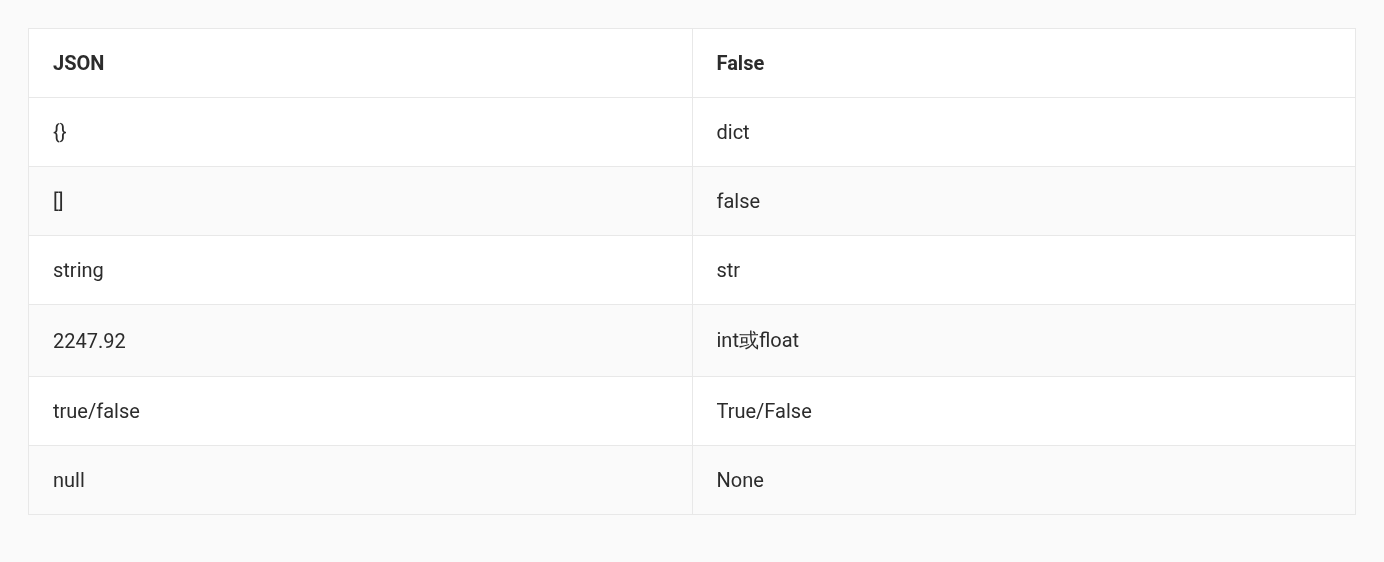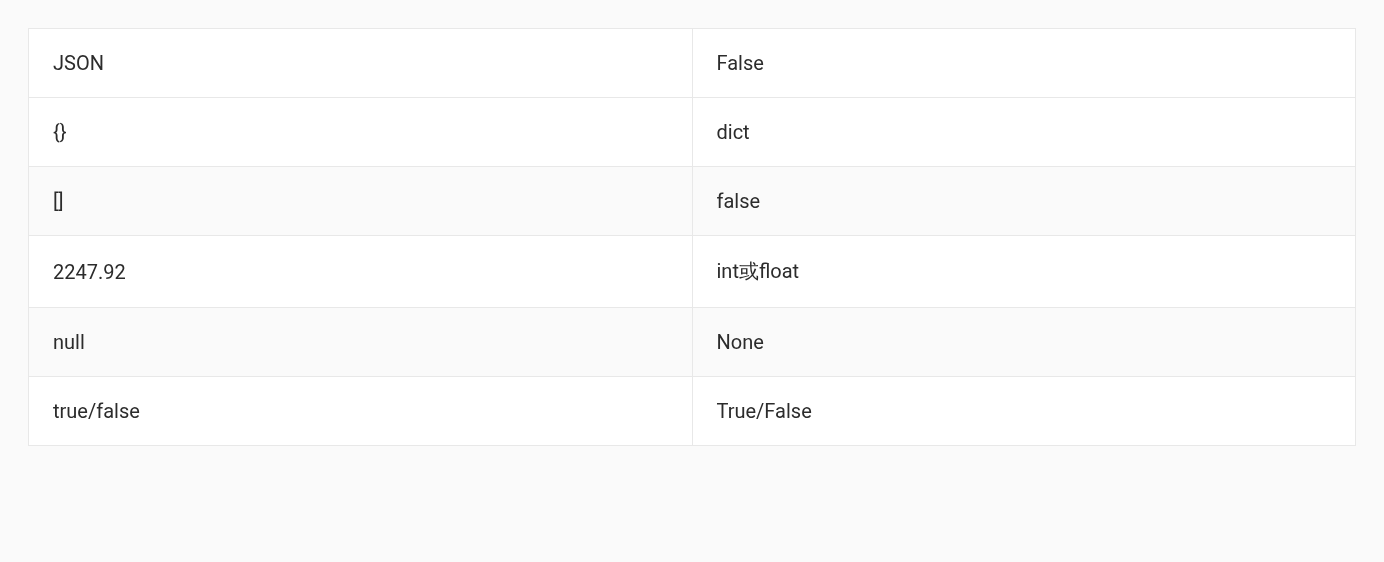--- a/index.html
+++ b/index.html
@@ -21,21 +21,21 @@
     }
     th, td {
       text-align: left;
       padding: 22px 24px;
       border: 1px solid #e8e8e8;
       font-size: 20px;
       color: #2c2c2c;
       width: 50%;
     }
     th {
-      font-weight: 400;
+      font-weight: 700;
       background-color: #ffffff;
       color: #2c2c2c;
       margin-left: 32px;
     }
     tbody tr:nth-child(even) {
       background-color: #fafafa;
     }
     tbody tr:nth-child(odd) {
       background-color: #ffffff;
     }
@@ -53,25 +53,29 @@
   <tbody>
     <tr>
       <td>{}</td>
       <td>dict</td>
     </tr>
     <tr>
       <td>[]</td>
       <td>false</td>
     </tr>
     <tr>
+      <td>string</td>
+      <td>str</td>
+    </tr>
+    <tr>
       <td>2247.92</td>
       <td>int或float</td>
+    </tr>
+    <tr>
+      <td>true/false</td>
+      <td>True/False</td>
     </tr>
     <tr>
       <td>null</td>
       <td>None</td>
     </tr>
-    <tr>
-      <td>true/false</td>
-      <td>True/False</td>
-    </tr>
   </tbody>
 </table>
 
 </body></html>

